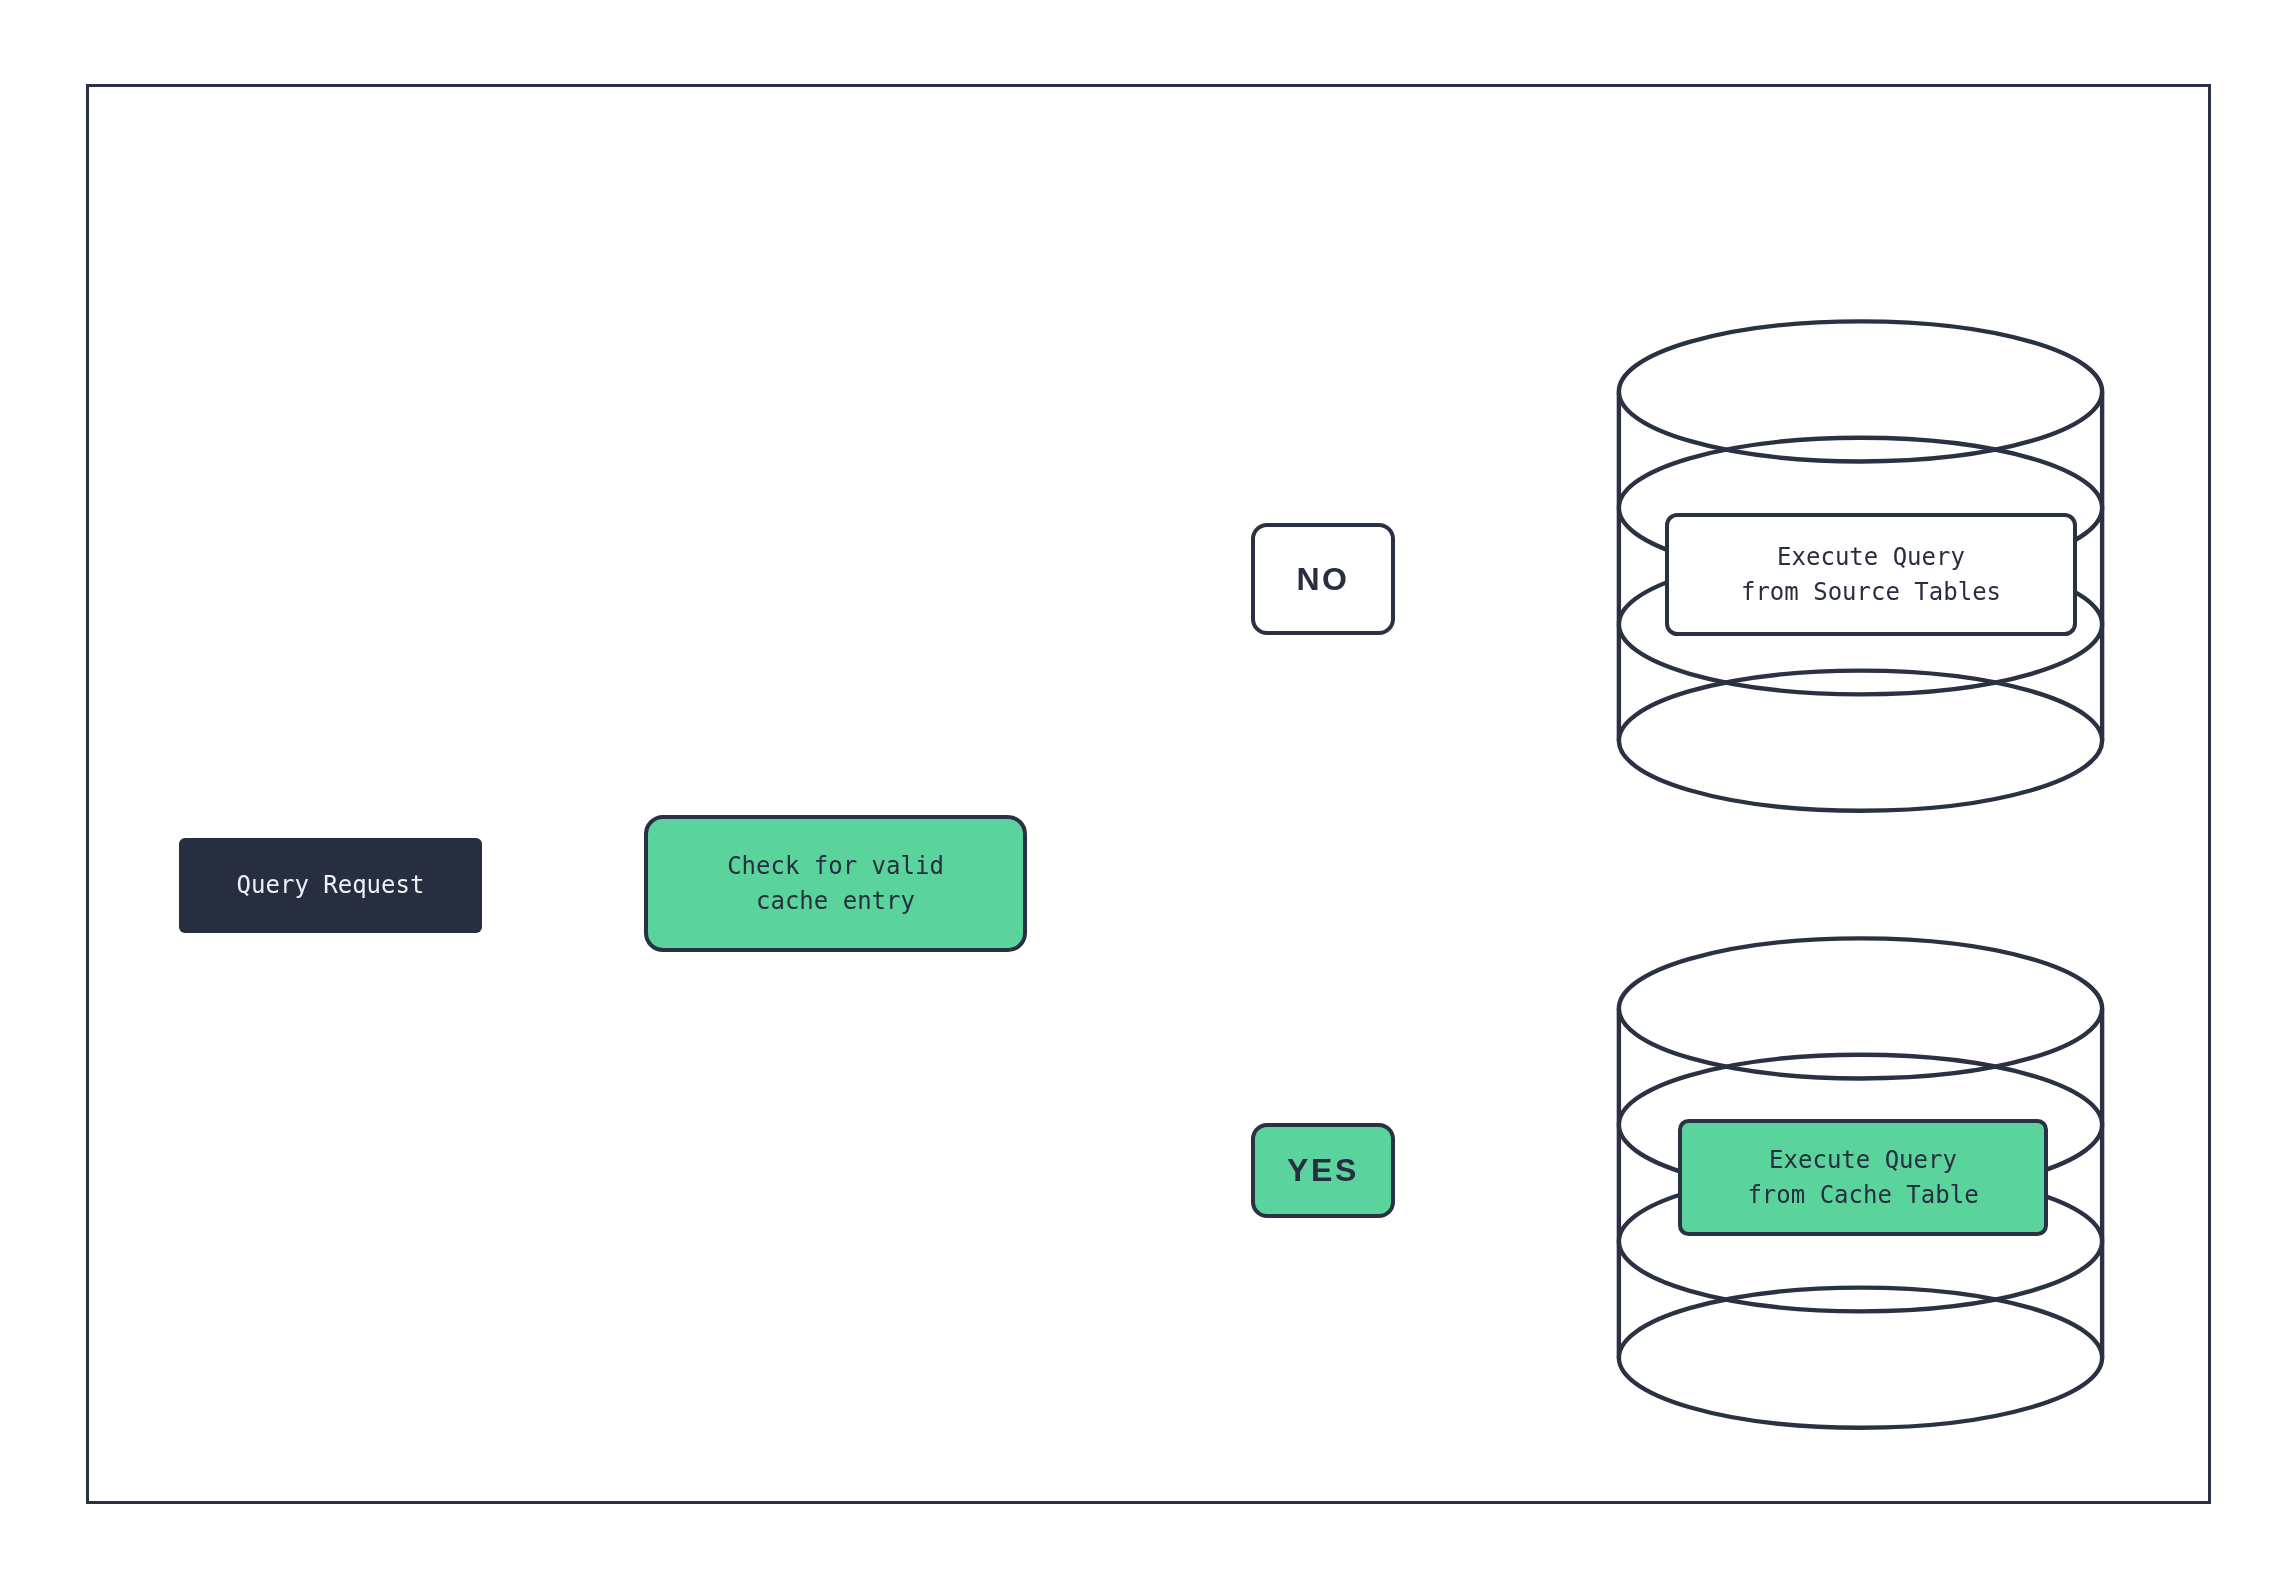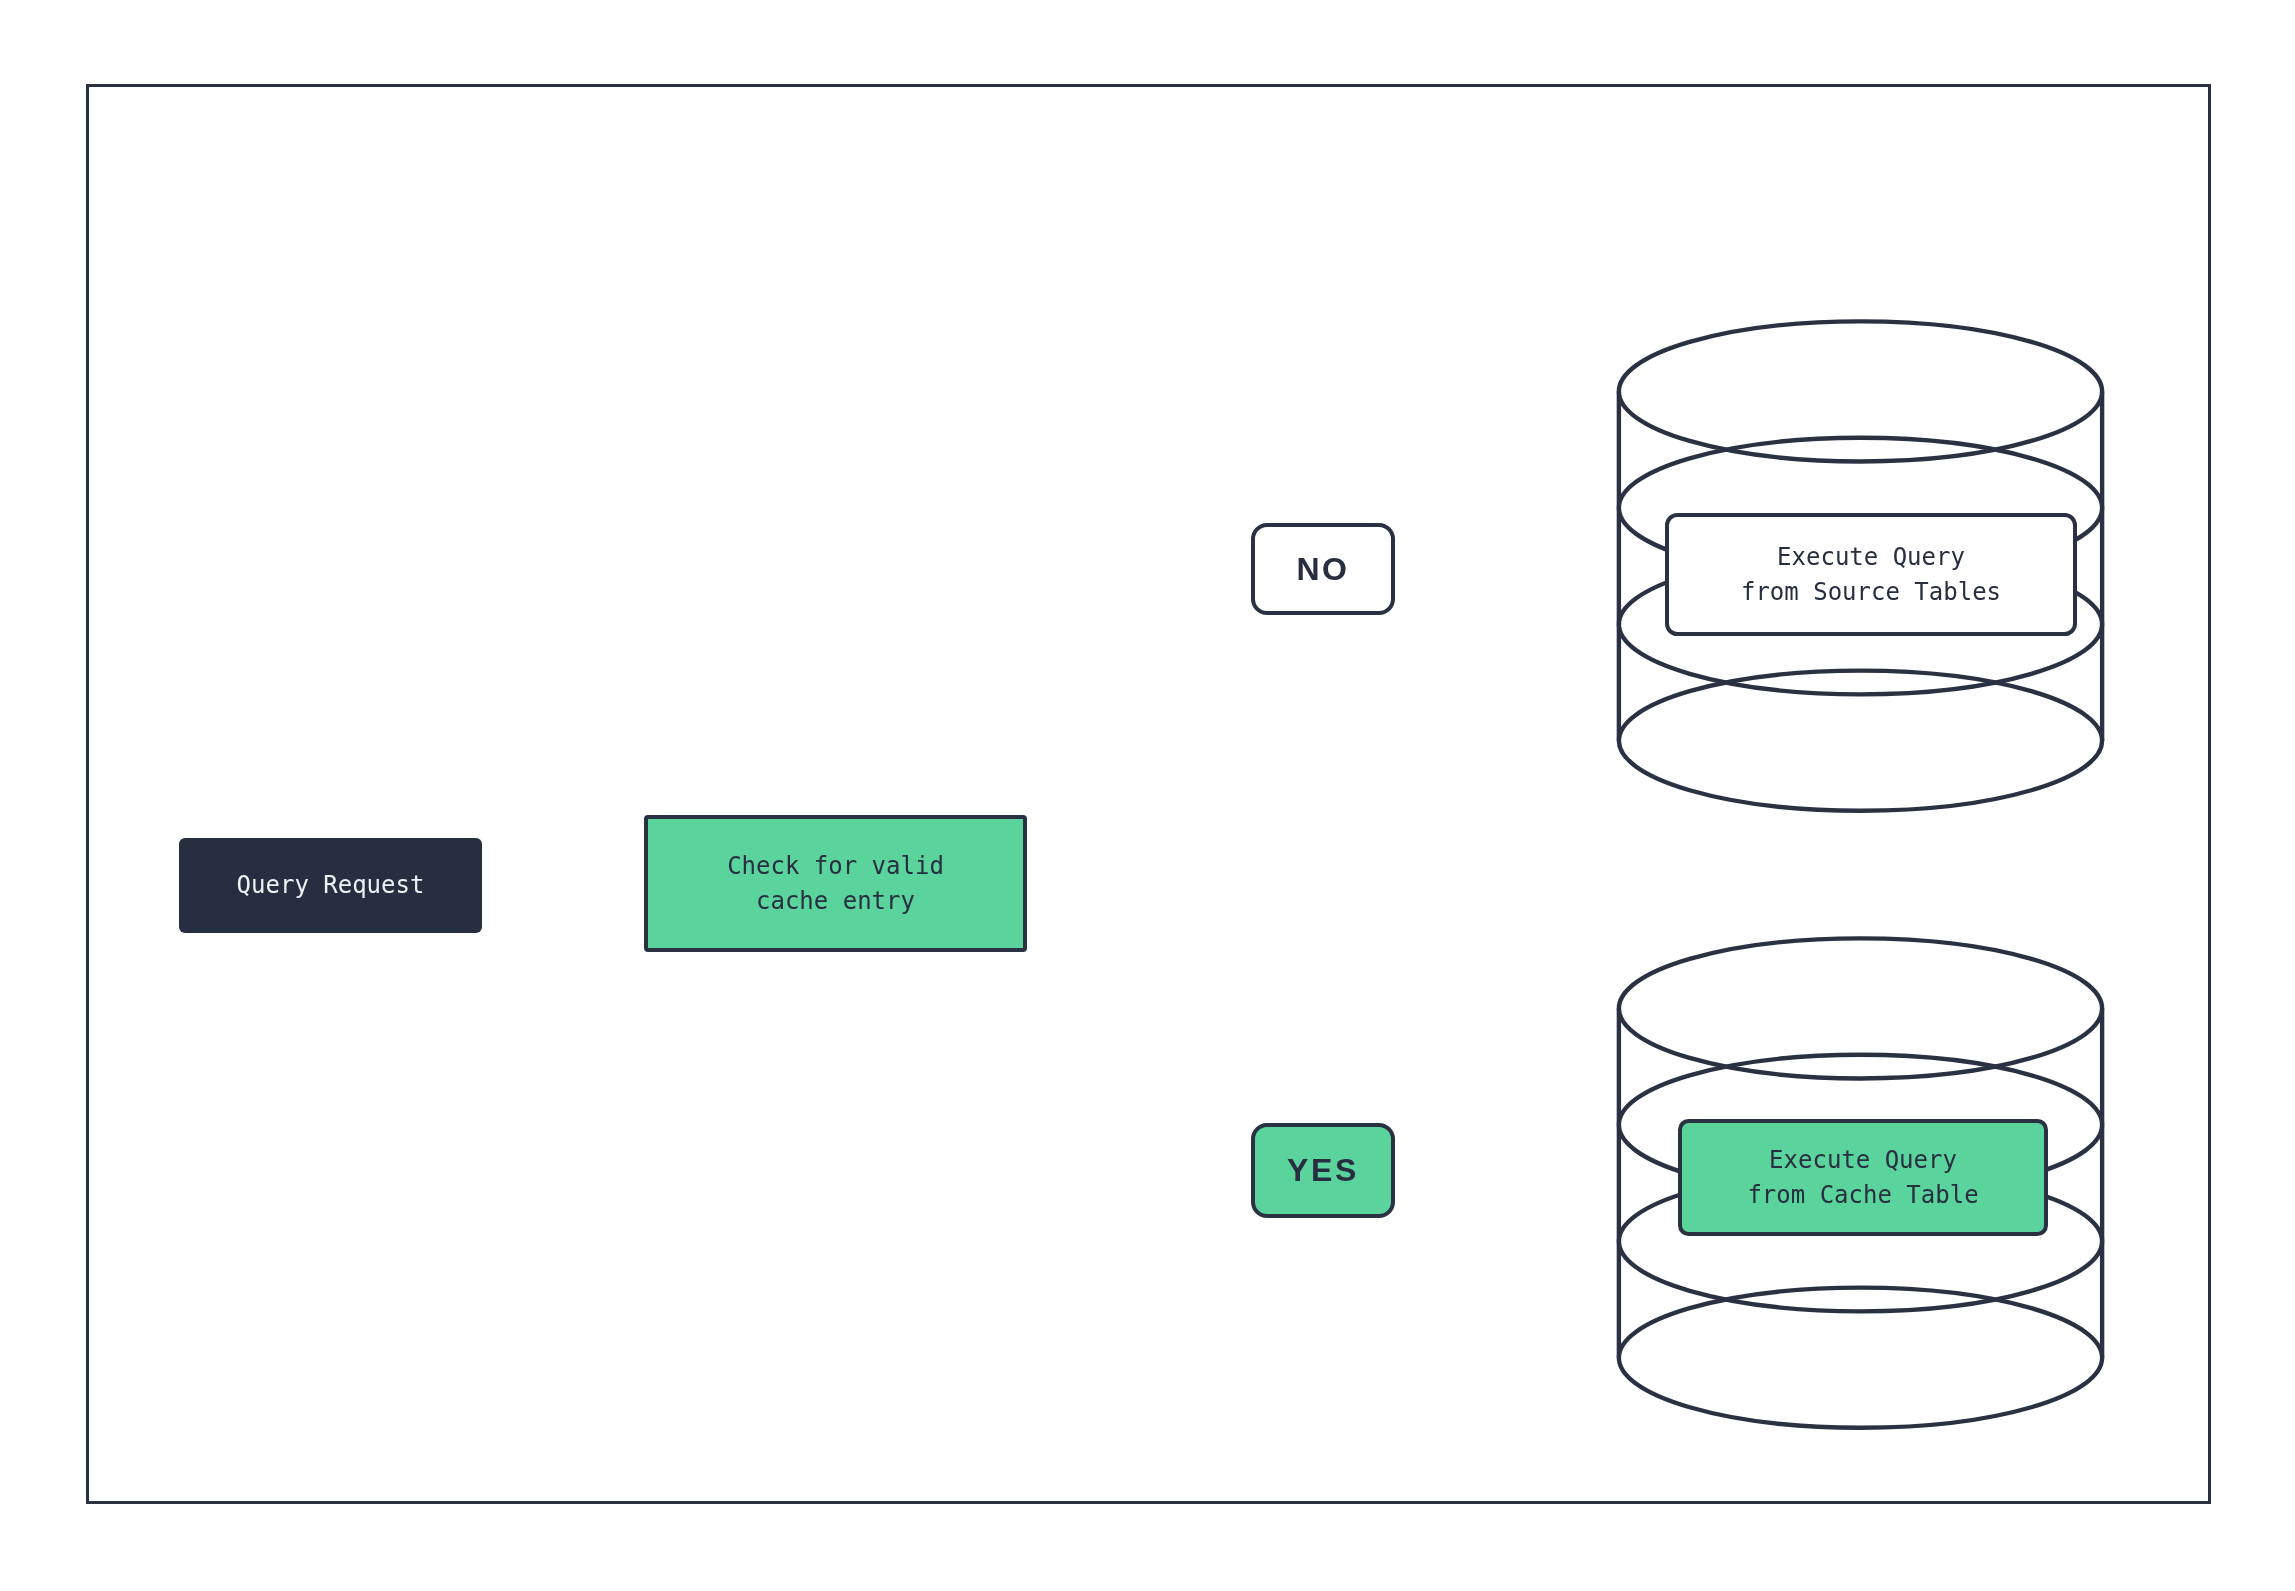--- a/index.html
+++ b/index.html
@@ -69,21 +69,21 @@
   }
   .node.dark {
     background: #272e3f;
     color: #eef1f5;
     border-radius: 12.3px;
   }
   .node.green {
     background: #5bd39c;
     color: #272e3f;
     border: 4.4px solid #2a3142;
-    border-radius: 4px;
+    border-radius: 19px;
   }
   .node.white {
     background: #ffffff;
     color: #272e3f;
     border: 4.4px solid #2a3142;
     border-radius: 12.3px;
   }
   .decision-label {
     font-family: "Liberation Sans", sans-serif;
     font-weight: bold;
@@ -121,21 +121,21 @@
   </svg>
 
   <div class="frame"></div>
 
   <div class="node dark" style="left:179px; top:838px; width:303px; height:95px; border-radius:6px;text-align:right;">Query Request</div>
 
   <div class="node green" style="left:644px; top:815px; width:383px; height:137px;">Check for valid
 cache entry</div>
 
 
-  <div class="node white decision-label" style="left:1251px; top:523px; width:144px; height:92px;">NO</div>
+  <div class="node white decision-label" style="left:1251px; top:523px; width:144px; height:112px;">NO</div>
 
   <div class="node green decision-label" style="left:1251px; top:1123px; width:144px; height:95px;">YES</div>
 
   <svg class="cylinder" style="left:1615px; top:317px;" width="491" height="499" viewBox="0 0 560 570" fill="none">
     <g stroke="#2a3142" stroke-width="5">
       <line x1="4" y1="85" x2="4" y2="484"></line>
       <line x1="556" y1="85" x2="556" y2="484"></line>
       <ellipse cx="280" cy="85" rx="276" ry="80"></ellipse>
       <ellipse cx="280" cy="218" rx="276" ry="80"></ellipse>
       <ellipse cx="280" cy="351" rx="276" ry="80"></ellipse>

